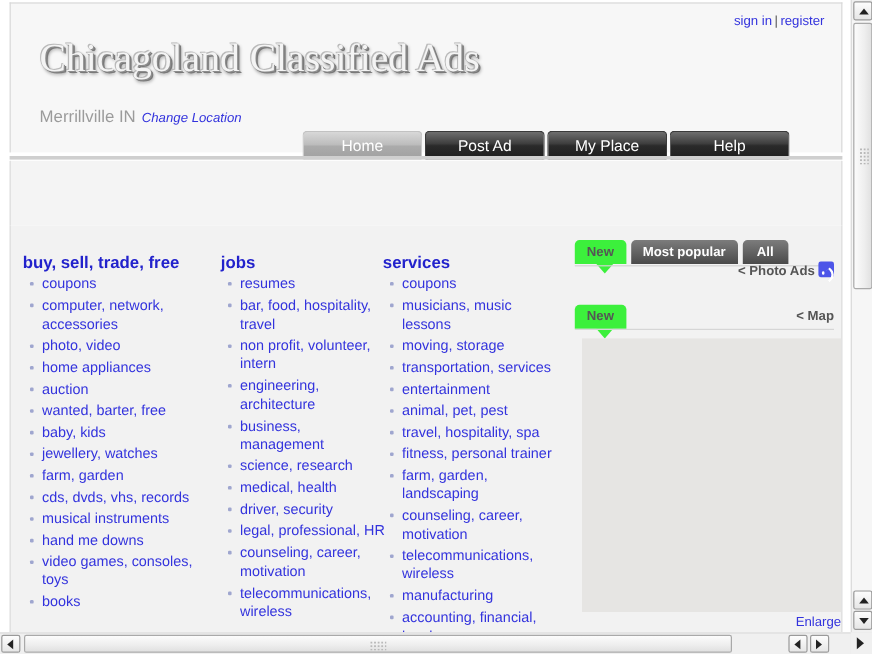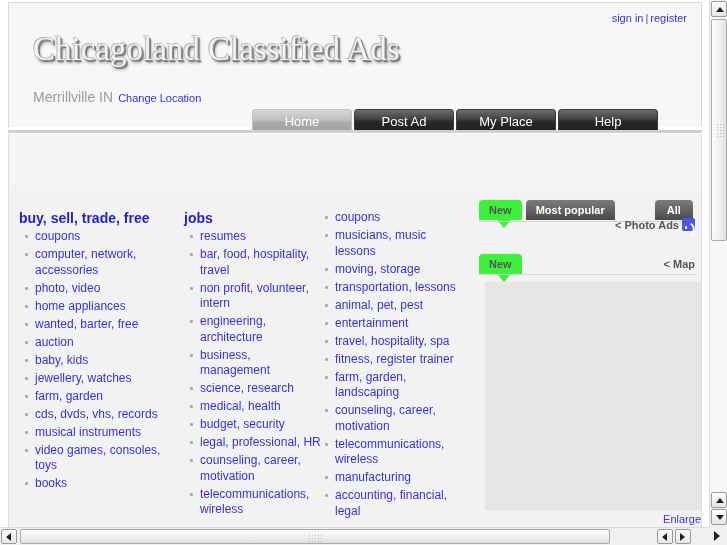--- a/index.html
+++ b/index.html
@@ -30,21 +30,21 @@
         1px 1px 0 #8d8d8d,
         2px 2px 0 #7a7a7a,
         -1px -1px 0 #b9b9b9,
         0 0 1px #6e6e6e,
         2px 3px 3px rgba(0,0,0,.45);
   }
 
   
   .locline{position:absolute;left:24px;top:86px;white-space:nowrap;}
   .locline .city{font-size:14px;color:#9b9b9b;}
-  .locline .chg{font-size:11px;color:#3333dd;text-decoration:none;margin-left:5px;}
+  .locline .chg{font-size:11px;color:#3333dd;text-decoration:none;margin-left:5px;font-style:italic;}
 
   
   .tabs{position:absolute;left:243px;top:106px;height:26px;}
   .tab{display:inline-block;height:24px;line-height:24px;padding:0 0;width:100px;text-align:center;
      color:#ffffff;font-size:13px;border-radius:4px 4px 0 0;margin-right:2px;vertical-align:bottom;
      background:linear-gradient(to bottom,#6e6e6e 0%,#3e3e3e 42%,#2a2a2a 50%,#1d1d1d 100%);
      border:1px solid #3a3a3a;border-bottom:none;box-sizing:border-box;text-decoration:none;}
   .tab.active{background:linear-gradient(to bottom,#d8d8d8 0%,#bdbdbd 45%,#ababab 52%,#a0a0a0 100%);
      color:#ffffff;border-color:#c2c2c2;}
 
@@ -95,21 +95,21 @@
       background:#9fa6cf;border-radius:1px;}
   .catlist a{color:#3333dd;font-size:12px;text-decoration:none;}
 
   
   .rightpanel{position:absolute;left:462px;top:0;width:232px;height:339px;}
   .filter-tabs{position:absolute;left:8px;top:12px;height:22px;}
   .ftab{display:inline-block;height:20px;line-height:20px;padding:0 10px;margin-right:4px;
       border-radius:4px 4px 0 0;font-size:11px;font-weight:bold;color:#ffffff;vertical-align:bottom;
       background:linear-gradient(to bottom,#7c7c7c,#4a4a4a);text-decoration:none;}
   .ftab.new{background:#3cf03c;color:#555555;}
-  .ftab.all{padding:0 12px;margin-left:36px;}
+  .ftab.all{padding:0 12px;}
   .ftab-rule{position:absolute;left:8px;top:33px;width:216px;height:1px;background:#d3d3d3;}
   .newtail{position:absolute;width:0;height:0;border-left:7px solid transparent;
       border-right:7px solid transparent;border-top:8px solid #3cf03c;}
   .photoads{position:absolute;right:8px;top:230px;}
   .linkrow{position:absolute;right:8px;font-size:11px;color:#666666;white-space:nowrap;}
   .linkrow a{color:#555;text-decoration:none;font-weight:bold;}
   .rss{display:inline-block;width:13px;height:13px;vertical-align:-2px;margin-left:3px;
       background:#4d55e8;border-radius:2px;position:relative;}
   .rss::before{content:"";position:absolute;left:2.5px;bottom:2.5px;width:2.5px;height:2.5px;
       background:#fff;border-radius:50%;}
@@ -201,61 +201,63 @@
 
       <div class="cols">
 
         <div class="col col-0">
           <div class="colhead">buy, sell, trade, free</div>
           <ul class="catlist">
             <li><a href="#">coupons</a></li>
             <li><a href="#">computer, network, accessories</a></li>
             <li><a href="#">photo, video</a></li>
             <li><a href="#">home appliances</a></li>
+            <li><a href="#">auction</a></li>
             <li><a href="#">wanted, barter, free</a></li>
-            <li><a href="#">auction</a></li>
             <li><a href="#">baby, kids</a></li>
             <li><a href="#">jewellery, watches</a></li>
             <li><a href="#">farm, garden</a></li>
             <li><a href="#">cds, dvds, vhs, records</a></li>
             <li><a href="#">musical instruments</a></li>
+            <li><a href="#">hand me downs</a></li>
             <li><a href="#">video games, consoles, toys</a></li>
             <li><a href="#">books</a></li>
 
           </ul>
         </div>
 
         <div class="col col-1">
           <div class="colhead">jobs</div>
           <ul class="catlist">
             <li><a href="#">resumes</a></li>
             <li><a href="#">bar, food, hospitality, travel</a></li>
             <li><a href="#">non profit, volunteer, intern</a></li>
             <li><a href="#">engineering, architecture</a></li>
             <li><a href="#">business, management</a></li>
             <li><a href="#">science, research</a></li>
             <li><a href="#">medical, health</a></li>
-            <li><a href="#">budget, security</a></li>
+            <li><a href="#">driver, security</a></li>
             <li><a href="#">legal, professional, HR</a></li>
             <li><a href="#">counseling, career, motivation</a></li>
             <li><a href="#">telecommunications, wireless</a></li>
 
           </ul>
         </div>
 
         <div class="col col-2">
+          <div class="colhead">services</div>
           <ul class="catlist">
             <li><a href="#">coupons</a></li>
             <li><a href="#">musicians, music lessons</a></li>
             <li><a href="#">moving, storage</a></li>
-            <li><a href="#">transportation, lessons</a></li>
+            <li><a href="#">transportation, services</a></li>
+            <li><a href="#">entertainment</a></li>
             <li><a href="#">animal, pet, pest</a></li>
-            <li><a href="#">entertainment</a></li>
             <li><a href="#">travel, hospitality, spa</a></li>
-            <li><a href="#">fitness, register trainer</a></li>
+            <li><a href="#">fitness, personal trainer</a></li>
             <li><a href="#">farm, garden, landscaping</a></li>
             <li><a href="#">counseling, career, motivation</a></li>
             <li><a href="#">telecommunications, wireless</a></li>
             <li><a href="#">manufacturing</a></li>
             <li><a href="#">accounting, financial, legal</a></li>
 
           </ul>
         </div>
 
       </div>

